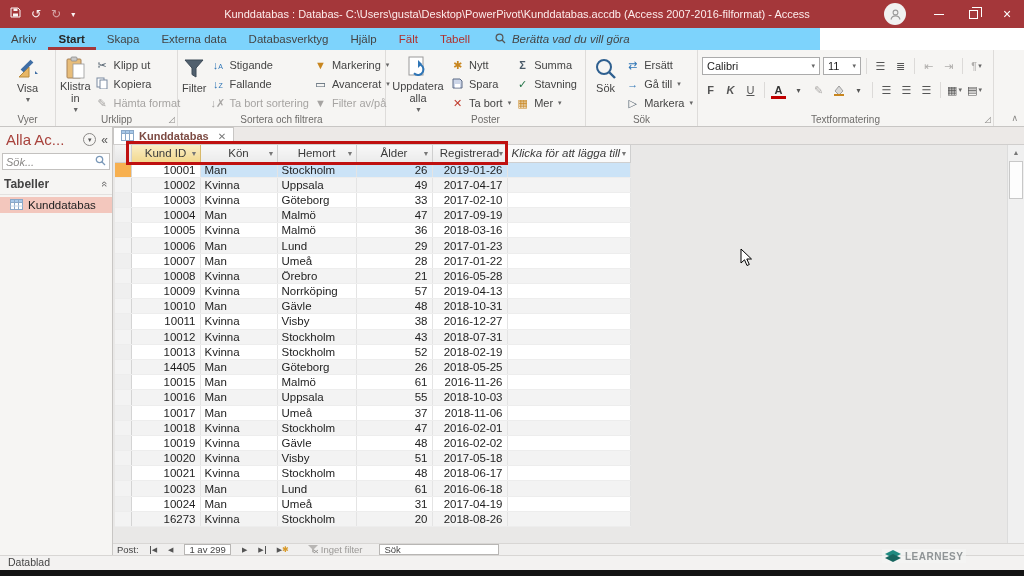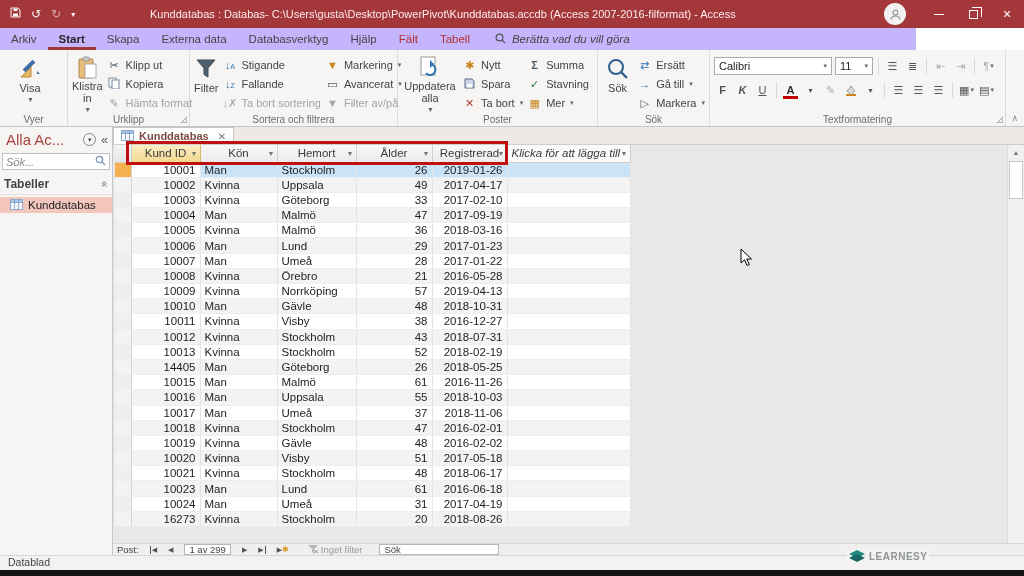--- a/index.html
+++ b/index.html
@@ -6,34 +6,34 @@
   html,body { width:1024px; height:576px; overflow:hidden; }
   body { font-family:"Liberation Sans","DejaVu Sans",sans-serif; font-size:11px; color:#333;
          position:relative; background:#fff; cursor:default; }
 
   
   .titlebar { position:absolute; left:0; top:0; width:1024px; height:28px; background:#a4373a;
               display:flex; align-items:center; color:#fff; }
   .qat { display:flex; align-items:center; gap:10px; padding-left:10px; width:150px; }
   .qat .qi { font-size:12px; color:#fff; opacity:.95; }
   .qat .dim { opacity:.55; }
-  .tb-title { flex:1; text-align:left; font-size:11px; color:#fdecec; white-space:nowrap;
+  .tb-title { flex:1; text-align:center; font-size:11px; color:#fdecec; white-space:nowrap;
               overflow:hidden; }
   .tb-right { display:flex; align-items:center; gap:0; }
   .avatar { width:22px; height:22px; border-radius:50%; background:#f1f1f1; margin-right:16px;
             display:flex; align-items:center; justify-content:center; }
   .winbtn { width:34px; height:28px; display:flex; align-items:center; justify-content:center;
             color:#fff; font-size:12px; }
   .winbtn .minbar { width:10px; height:1px; background:#fff; display:block; }
   .winbtn .restore { width:9px; height:9px; border:1px solid #fff; position:relative; display:block; }
   .winbtn .restore::before { content:""; position:absolute; left:2px; top:-4px; width:9px; height:9px;
             border:1px solid #fff; border-left:none; border-bottom:none; }
 
   
-  .tabrow { position:absolute; left:0; top:28px; width:916px; height:22px; background:#c4b5fd;
+  .tabrow { position:absolute; left:0; top:28px; width:820px; height:22px; background:#7dd3fc;
             display:flex; align-items:stretch; }
   .rtab { padding:0 11px; line-height:22px; font-size:11.5px; color:#444; }
   .rtab:nth-child(2) { color:#262626; font-weight:700; box-shadow:inset 0 -3px 0 #a4373a; }
   .rtab:nth-child(7), .rtab:nth-child(8) { color:#b0302c; }
   .tellme { display:flex; align-items:center; gap:6px; margin-left:14px; color:#444;
             font-size:11.5px; font-style:italic; }
 
   
   .ribbon { position:absolute; left:0; top:50px; width:1024px; height:77px; background:#f6f5f3;
             border-bottom:1px solid #c8c6c4; display:flex; }
@@ -131,21 +131,21 @@
   .rn-filter { color:#9a9896; display:flex; align-items:center; gap:3px; margin-left:8px; }
   .rn-search { width:120px; margin-left:6px; }
 
   
   .statusbar { position:absolute; left:0; top:555px; width:1024px; height:15px; background:#f3f2f1;
                border-top:1px solid #d8d6d4; display:flex; align-items:flex-start; padding-left:8px;
                font-size:10.5px; color:#444; }
   .blackstrip { position:absolute; left:0; top:570px; width:1024px; height:6px; background:#141414; }
 
   
-  .watermark { position:absolute; left:846px; top:549px; display:flex; align-items:center; gap:4px;
+  .watermark { position:absolute; left:882px; top:549px; display:flex; align-items:center; gap:4px;
                z-index:60; background:rgba(245,245,245,.6); padding:1px 3px; }
   .wm-text { font-size:10px; font-weight:700; color:#8f9496; letter-spacing:.5px; }
 
   .cursor { position:absolute; left:740px; top:248px; z-index:100; pointer-events:none; }
 </style>
 </head>
 <body>
 
 <div class="titlebar">
   <div class="qat">
@@ -196,21 +196,21 @@
           <circle cx="4.5" cy="4.5" r="3.4" fill="none" stroke="#555" stroke-width="1.2"></circle>
           <line x1="7" y1="7" x2="10" y2="10" stroke="#555" stroke-width="1.2"></line>
         </svg>
     </span>
     <span>Berätta vad du vill göra</span>
   </div>
 </div>
 
 <div class="ribbon">
 
-  <div class="rgroup" style="width:68px">
+  <div class="rgroup" style="width:56px">
     <div class="bigbtn">
       <span class="bico">
         <svg width="24" height="24" viewBox="0 0 24 24">
             <polygon points="3,20 13,10 13,20" fill="#e8b766" stroke="#b98a3a" stroke-width="1"></polygon>
             <rect x="9" y="2" width="4" height="14" transform="rotate(45 11 9)" fill="#3f6ea5"></rect>
             <polygon points="19,14 22,17 19,17" fill="#3f6ea5"></polygon>
           </svg>
       </span>
       <span>Visa</span>
       <span class="arr">▼</span>

